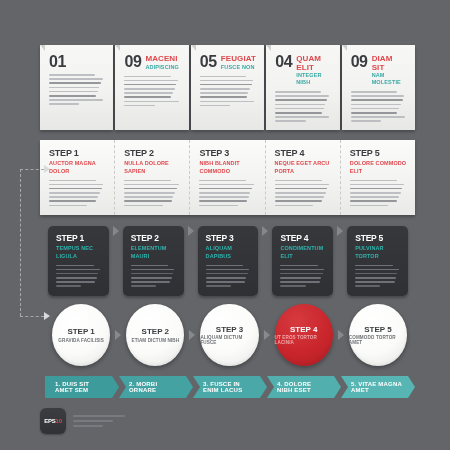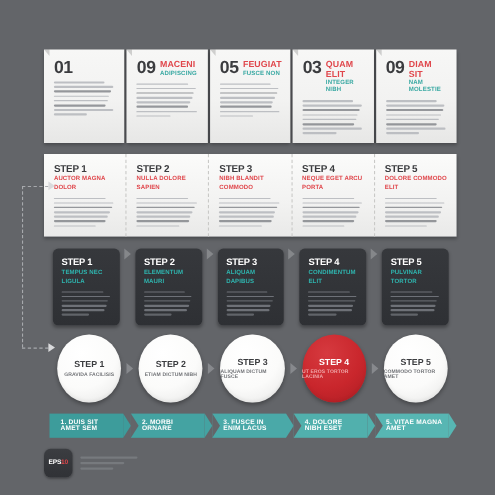--- a/index.html
+++ b/index.html
@@ -217,21 +217,21 @@
           <div class="ln" style="width:89%"></div>
           <div class="ln" style="width:86%"></div>
           <div class="ln d" style="width:83%"></div>
           <div class="ln" style="width:96%"></div>
           <div class="ln" style="width:54%"></div>
         </div>
       </div>
       <div class="r1cell">
         <div class="notch"></div>
         <div class="r1head">
-          <div class="num">03</div>
+          <div class="num">04</div>
           <div class="r1titles">
             <div class="t-red">QUAM ELIT</div>
             <div class="t-teal">INTEGER NIBH</div>
           </div>
         </div>
         <div class="body-lines">
           <div class="ln" style="width:82%"></div>
           <div class="ln" style="width:95%"></div>
           <div class="ln d" style="width:92%"></div>
           <div class="ln" style="width:89%"></div>

